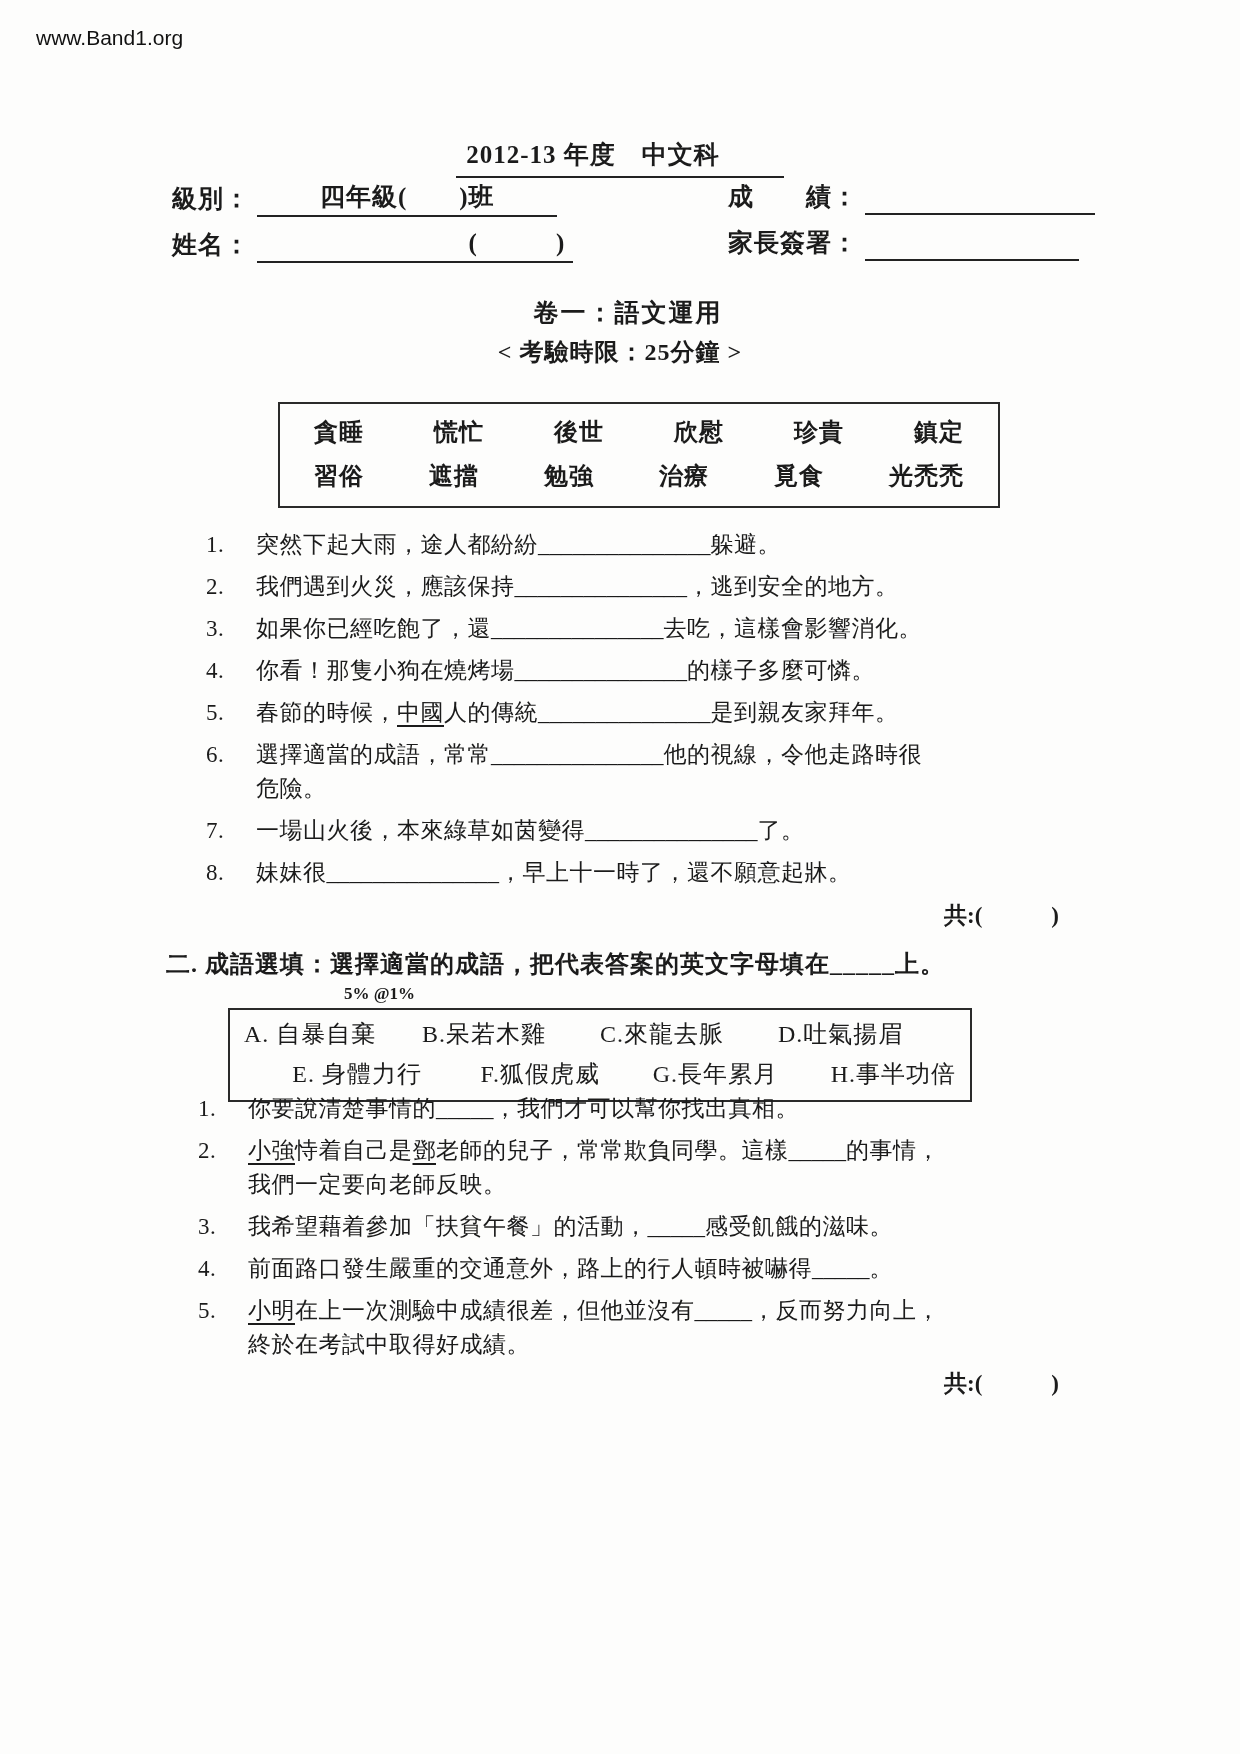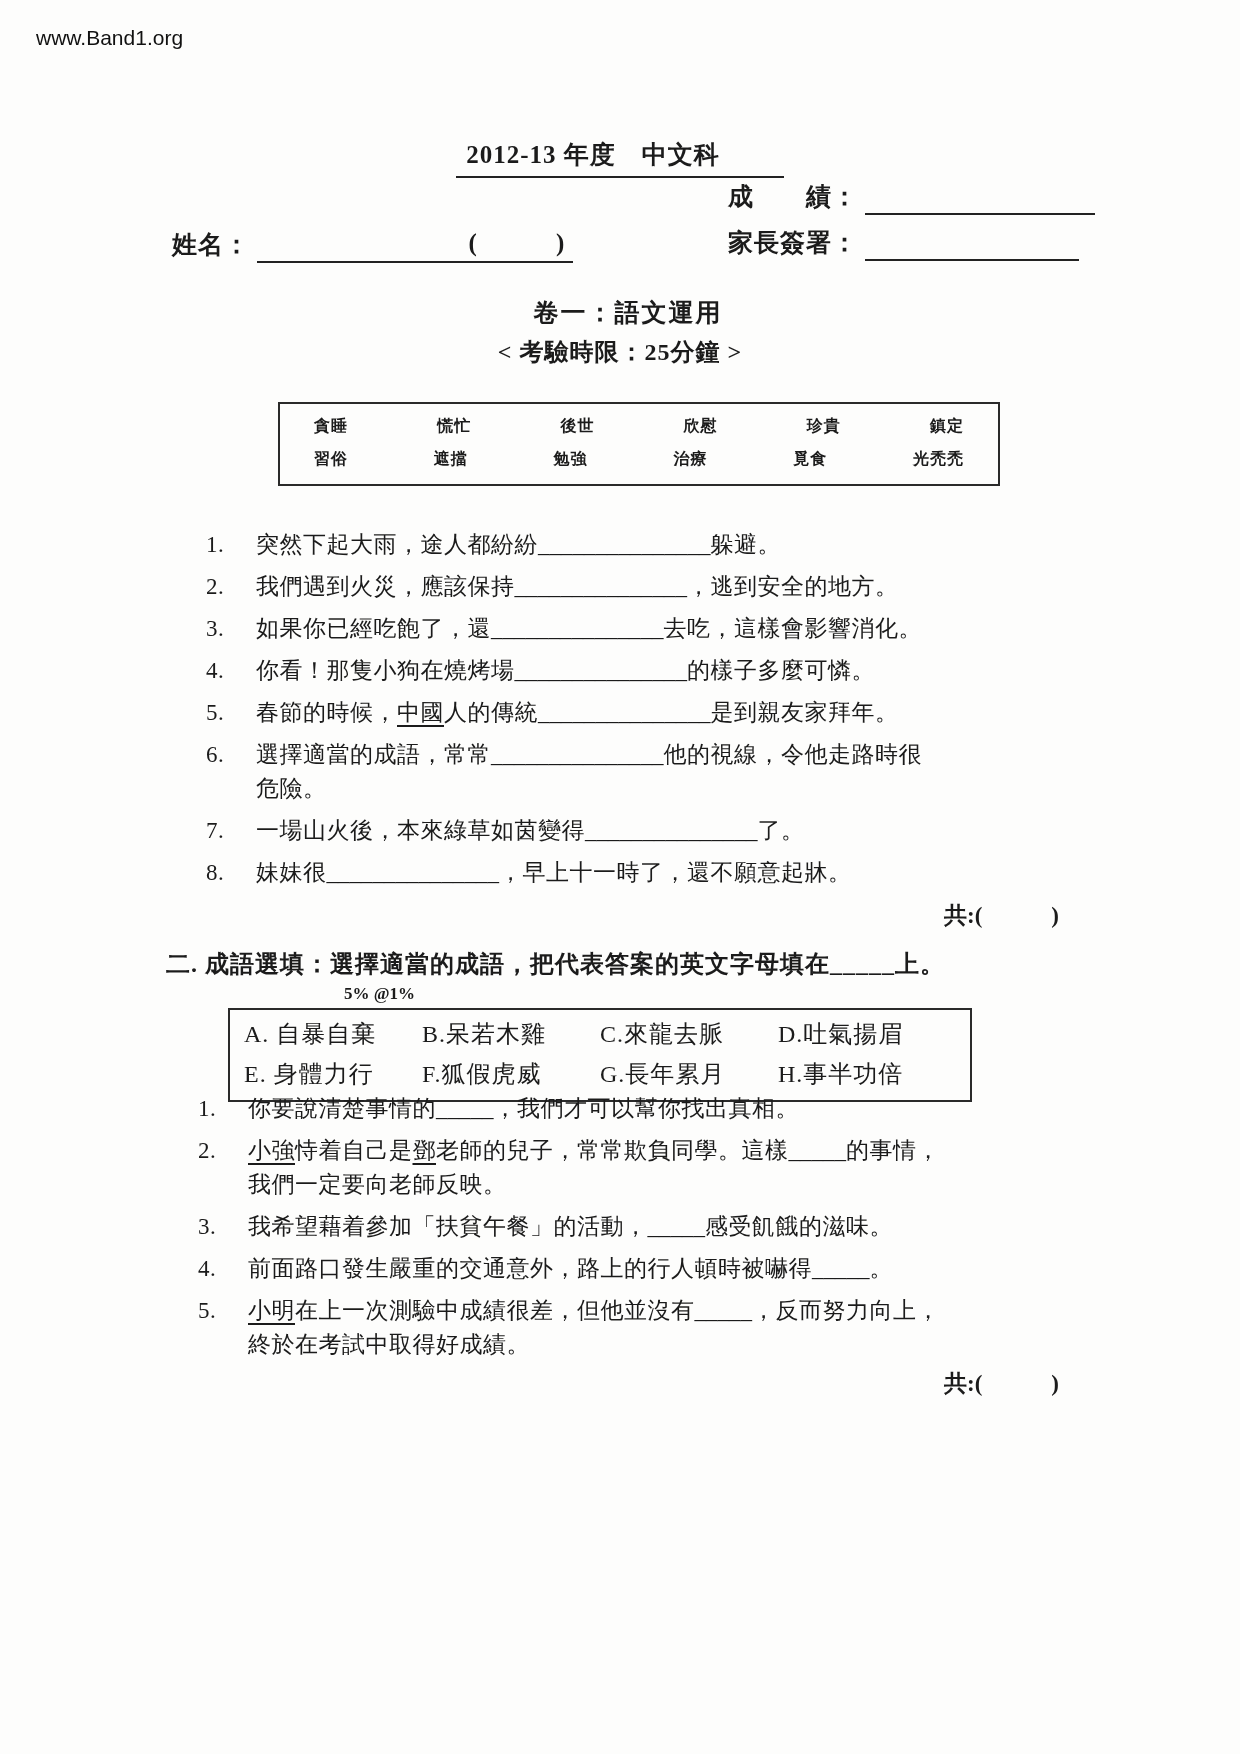--- a/index.html
+++ b/index.html
@@ -37,24 +37,24 @@
   .time-limit { top:336px; font-size:24px; font-weight:700; letter-spacing:1px; }
 
   .s-heading { position:absolute; left:166px; font-size:24px; font-weight:700; letter-spacing:1px; }
   .s1-heading { top:372px; }
   .s2-heading { top:948px; }
   .s2-sub { position:absolute; left:344px; top:984px; font-size:17px; font-weight:700; }
 
   .bank-box { position:absolute; border:2px solid #2a2a2a; background:transparent; }
   .word-box { left:278px; top:402px; width:650px; padding:12px 34px 14px; }
   .idiom-box { left:228px; top:1008px; width:712px; padding:8px 14px 10px; }
-  .bank-row { display:flex; justify-content:space-between; font-size:16px; font-weight:700; letter-spacing:1px; }
+  .bank-row { display:flex; justify-content:space-between; font-size:24px; font-weight:700; letter-spacing:1px; }
   .bank-row + .bank-row { margin-top:12px; }
   .idiom-row { display:grid; grid-template-columns:repeat(4,1fr); font-size:24px; font-weight:400; letter-spacing:1px; }
-  .idiom-row + .idiom-row { margin-top:8px; }
+  .idiom-row + .idiom-row { margin-top:8px;text-align:right; }
 
   .q-list { position:absolute; font-size:23px; letter-spacing:0.5px; }
   .q-list-1 { left:206px; top:528px; width:880px; }
   .q-list-2 { left:198px; top:1092px; width:900px; }
   .q-row { display:flex; line-height:34px; margin-bottom:8px; }
   .q-num { flex:none; width:50px; }
   .q-text { flex:1; }
   .u-name { text-decoration:underline; text-underline-offset:5px; }
   .blank { letter-spacing:0; }
 
@@ -66,20 +66,24 @@
 <body>
 
 <div class="page">
 
   <div class="watermark">www.Band1.org</div>
 
   <div class="center-line title-wrap">
     <span class="title-text">2012-13 年度　中文科</span>
   </div>
 
+  <div class="field" style="left:172px; top:180px;">
+    <span class="f-label">級別：</span>
+    <span class="uline class-line">四年級(　　)班</span>
+  </div>
 
   <div class="field" style="left:728px; top:180px;">
     <span class="f-label">成　　績：</span>
     <span class="uline score-line"></span>
   </div>
 
   <div class="field" style="left:172px; top:226px;">
     <span class="f-label">姓名：</span>
     <span class="uline name-line">(　　　)</span>
   </div>

